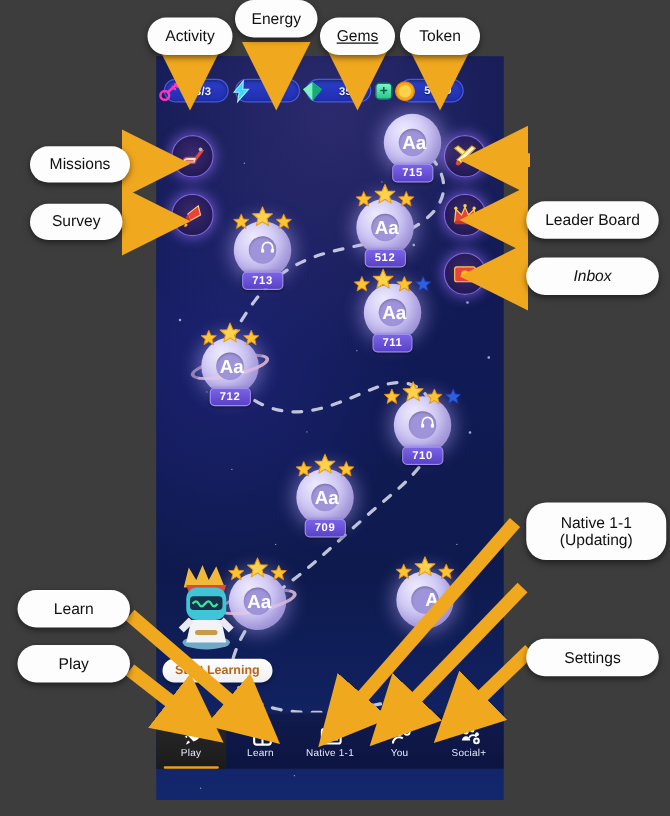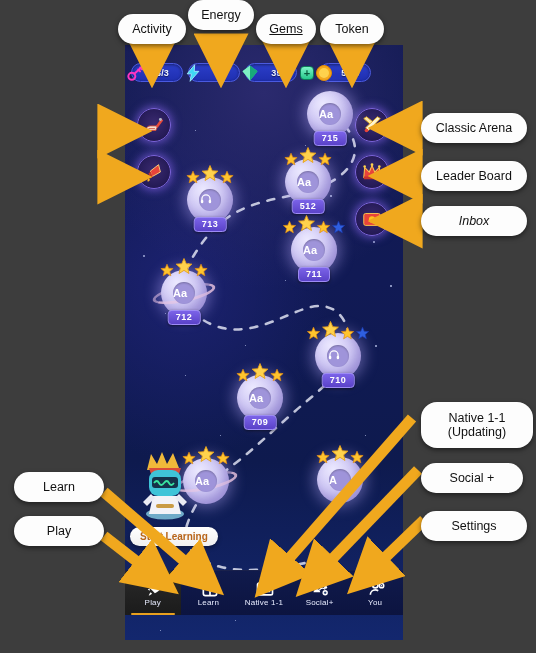--- a/index.html
+++ b/index.html
@@ -72,22 +72,22 @@
   .node { position:absolute; width:46px; height:46px; }
   .node .orb {
     position:absolute; left:0; top:0; width:46px; height:46px; border-radius:50%;
     background:radial-gradient(circle at 35% 28%, #ece9ff 0%, #cfc8f4 45%, #a99ee0 100%);
     box-shadow:0 0 14px 4px rgba(190,175,255,.40), inset -4px -5px 10px rgba(120,105,190,.45);
   }
   .node .glyph {
     position:absolute; left:50%; top:50%; transform:translate(-50%,-50%);
     width:22px; height:22px; border-radius:50%;
     background:#9f94da;
-    display:flex; align-items:center; justify-content:flex-start;
-    color:#ffffff; font-size:11px; font-weight:bold;
+    display:flex; align-items:center; justify-content:flex-end;
+    color:#ffffff; font-size:15px; font-weight:bold;
     box-shadow:inset 0 1px 2px rgba(0,0,0,.25);
   }
   .node .ring {
     position:absolute; left:-9px; top:15px; width:64px; height:17px;
     border-radius:50%; border:3px solid rgba(240,200,225,.55);
     transform:rotate(-12deg);
   }
   .node .badge {
     position:absolute; left:50%; transform:translateX(-50%);
     bottom:-9px;
@@ -229,21 +229,21 @@
               <svg width="20" height="20" viewBox="0 0 24 24">
                 <path d="M12 3 L21 10 L12 21 L3 10 Z" fill="#2fd49a"></path>
                 <path d="M12 3 L3 10 L12 21 Z" fill="#7ef0c4"></path>
                 <path d="M12 3 L21 10 L12 21 Z" fill="#18a97a"></path>
               </svg>
             </span>
          <span class="val">35</span>
        </div>
           <div class="plus-btn">+</div>
         </div>
-        <div style="display: flex; align-items: center;">
+        <div style="display: flex; align-items: center; font-family: Liberation Mono, monospace;">
           <div class="hud-pill">
          <span class="hud-ico">
               <svg width="20" height="20" viewBox="0 0 24 24">
                 <circle cx="12" cy="12" r="9" fill="#f5a91b" stroke="#e68a00" stroke-width="1.2"></circle>
                 <circle cx="12" cy="12" r="6" fill="#ffd24d"></circle>
               </svg>
             </span>
          <span class="val">5.99</span>
        </div>
         </div>
@@ -372,21 +372,21 @@
             </svg>
             <svg class="s-star " viewBox="0 0 24 24">
       <path d="M12 2 L15 9 L22.5 9.5 L16.8 14.5 L18.6 22 L12 17.8 L5.4 22 L7.2 14.5 L1.5 9.5 L9 9 Z" fill="#ffc42e" stroke="#e08a12" stroke-width="1.2" stroke-linejoin="round"></path>
             </svg>
             <svg class="s-star " viewBox="0 0 24 24">
       <path d="M12 2 L15 9 L22.5 9.5 L16.8 14.5 L18.6 22 L12 17.8 L5.4 22 L7.2 14.5 L1.5 9.5 L9 9 Z" fill="#2f5fe0" stroke="#1c3aa8" stroke-width="1.2" stroke-linejoin="round"></path>
             </svg>
           </div>
           <div class="badge">711</div>
         </div>
-        <div class="node" style="left: 190px; top: 288px;">
+        <div class="node" style="left: 190px; top: 272px;">
           <div class="orb"></div>
           <div class="glyph">
             <span>
            <svg width="14" height="14" viewBox="0 0 24 24">
              <path d="M5 15v-3a7 7 0 0 1 14 0v3" fill="none" stroke="#fff" stroke-width="2.2"></path>
              <rect x="3.2" y="13.2" width="4.2" height="6" rx="2.1" fill="#fff"></rect>
              <rect x="16.6" y="13.2" width="4.2" height="6" rx="2.1" fill="#fff"></rect>
            </svg></span>
           </div>
           <div class="stars-row">
@@ -499,39 +499,39 @@
           <span class="nav-ico"><svg width="20" height="20" viewBox="0 0 24 24">
               <rect x="3" y="5" width="18" height="14" rx="2" fill="none" stroke="#fff" stroke-width="2"></rect>
               <circle cx="14.5" cy="10.5" r="2" fill="#fff"></circle>
               <path d="M10.5 16c0-2 1.8-3.2 4-3.2s4 1.2 4 3.2z" fill="#fff"></path>
               <path d="M6 9h3 M6 12h2.5" stroke="#fff" stroke-width="1.6"></path>
             </svg></span>
                    <span class="nav-label">Native 1-1</span>
         </div>
         <div class="nav-item">
           <span class="nav-ico"><svg width="20" height="20" viewBox="0 0 24 24">
+              <circle cx="10" cy="7.5" r="3.2" fill="none" stroke="#fff" stroke-width="2"></circle>
+              <path d="M4 19c0-3.4 2.7-6 6-6 1.3 0 2.5.4 3.5 1.1" fill="none" stroke="#fff" stroke-width="2"></path>
+              <circle cx="17.5" cy="8" r="2.6" fill="none" stroke="#fff" stroke-width="1.8"></circle>
+              <circle cx="17.5" cy="8" r=".9" fill="#fff"></circle>
+            </svg></span>
+                   <span class="nav-label">You</span>
+        </div>
+        <div class="nav-item">
+          <span class="nav-ico"><svg width="20" height="20" viewBox="0 0 24 24">
               <circle cx="7" cy="8" r="2.4" fill="#fff"></circle>
               <circle cx="13" cy="6.5" r="2" fill="#fff"></circle>
               <circle cx="17.5" cy="10" r="1.8" fill="#fff"></circle>
               <path d="M3 16c0-2.4 2-4 4-4s4 1.6 4 4z" fill="#fff"></path>
               <path d="M10 13.5c.6-1.6 2.2-2.6 3.8-2.6 1.3 0 2.5.6 3.2 1.6" fill="none" stroke="#fff" stroke-width="1.6"></path>
               <circle cx="17" cy="16.5" r="3.2" fill="#fff"></circle>
               <path d="M17 15v3 M15.5 16.5h3" stroke="#16306a" stroke-width="1.2"></path>
             </svg></span>
                    <span class="nav-label">Social+</span>
         </div>
-        <div class="nav-item">
-          <span class="nav-ico"><svg width="20" height="20" viewBox="0 0 24 24">
-              <circle cx="10" cy="7.5" r="3.2" fill="none" stroke="#fff" stroke-width="2"></circle>
-              <path d="M4 19c0-3.4 2.7-6 6-6 1.3 0 2.5.4 3.5 1.1" fill="none" stroke="#fff" stroke-width="2"></path>
-              <circle cx="17.5" cy="8" r="2.6" fill="none" stroke="#fff" stroke-width="1.8"></circle>
-              <circle cx="17.5" cy="8" r=".9" fill="#fff"></circle>
-            </svg></span>
-                   <span class="nav-label">You</span>
-        </div>
       </div>
 
   </div>
 
   <svg class="arrow-layer" viewBox="0 0 536 653">
     <defs>
       <marker id="ah" markerWidth="5" markerHeight="5" refX="2.6" refY="2.5" orient="auto">
         <path d="M0,0 L5,2.5 L0,5 z" fill="#f0a81e"></path>
       </marker>
     </defs>
@@ -556,25 +556,25 @@
       <path d="M104,492 L204,578"></path>
       <path d="M104,536 L158,578"></path>
     </g>
   </svg>
 
   <div class="callout" style="left:118px; top:14px;  width:68px; height:30px;">Activity</div>
   <div class="callout" style="left:188px; top:0;  width:66px; height:30px;">Energy</div>
   <div class="callout" style="left:256px; top:14px;  width:60px; height:30px;text-decoration:underline;">Gems</div>
   <div class="callout" style="left:320px; top:14px;  width:64px; height:30px;">Token</div>
 
-
-  <div class="callout" style="left:421px; top:113px; width:106px; height:30px;">Classic Arena</div>
+  <div class="callout" style="left:24px;  top:117px; width:80px; height:29px;">Missions</div>
+  <div class="callout" style="left:24px;  top:163px; width:74px; height:29px;">Survey</div>
+
   <div class="callout" style="left:421px; top:161px; width:106px; height:30px;">Leader Board</div>
   <div class="callout" style="left:421px; top:206px; width:106px; height:30px;font-style:italic;">Inbox</div>
 
   <div class="callout" style="left:421px; top:402px; width:112px; height:46px;">Native 1-1 (Updating)</div>
-  <div class="callout" style="left:421px; top:463px; width:102px; height:30px;">Social +</div>
   <div class="callout" style="left:421px; top:511px; width:106px; height:30px;">Settings</div>
 
   <div class="callout" style="left:14px;  top:472px; width:90px; height:30px;">Learn</div>
   <div class="callout" style="left:14px;  top:516px; width:90px; height:30px;">Play</div>
 
 </div>
 
 </body></html>

